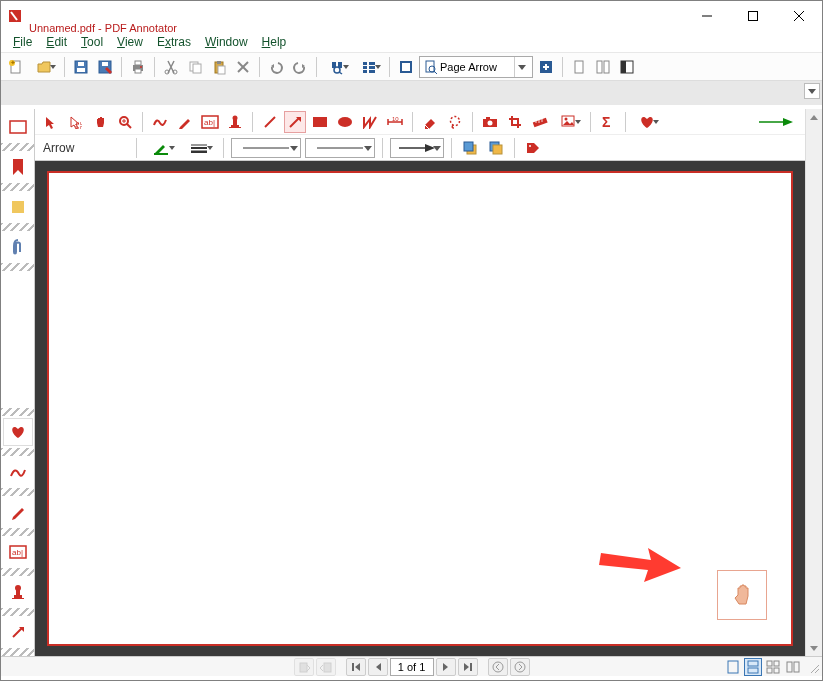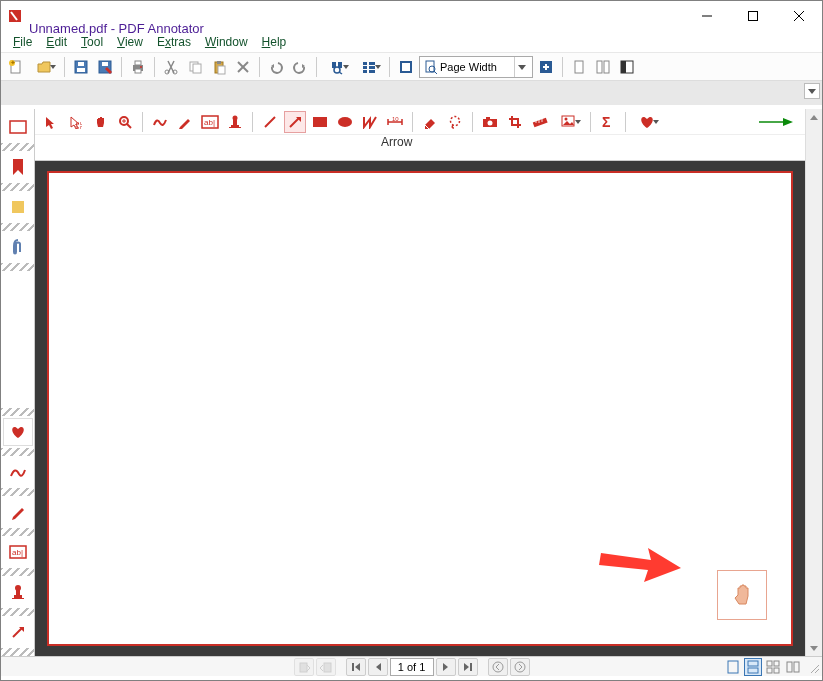--- a/index.html
+++ b/index.html
@@ -1,19 +1,19 @@
 <!DOCTYPE html>
 <html><head>
 <meta charset="utf-8">
 <style>
 * { box-sizing: border-box; margin: 0; padding: 0; }
 body { width: 823px; height: 681px; font-family: "Segoe UI", Tahoma, sans-serif; font-size: 12px; overflow: hidden; background: #fff; border: 1px solid #808080; }
 .titlebar { height: 30px; background: #fff; display: flex; align-items: center; padding-left: 6px; }
 .titlebar .app-icon { width: 16px; height: 16px; margin-right: 6px; display: flex; align-items: center; justify-content: center; }
-.titlebar .title { flex: 1; font-size: 13px; color: #4c1d95; margin-top: 24px; }
+.titlebar .title { flex: 1; font-size: 11px; color: #b91c1c; margin-top: 24px; }
 .winbtns { display: flex; }
 .winbtn { width: 46px; height: 30px; display: flex; align-items: center; justify-content: center; }
 .winbtn svg { stroke: #000; }
 .menubar { height: 22px; background: #fff; display: flex; align-items: center; padding-left: 6px; gap: 2px; border-bottom: 1px solid #e8e8e8;}
 .menuitem { padding: 2px 6px; color: #14532d; }
 .menuitem .ul { text-decoration: underline; }
 .maintoolbar { height: 28px; background: #fcfcfc; display: flex; align-items: center; padding-left: 4px; gap: 2px; border-bottom: 1px solid #ddd;}
 .tbtn { width: 22px; height: 22px; display: flex; align-items: center; justify-content: center; border: 1px solid transparent; }
 .dbtn { width: 30px; height: 22px; display: flex; align-items: center; justify-content: center; border: 1px solid transparent; position: relative;}
 .dbtn .carrow { position: absolute; right: 2px; }
@@ -28,21 +28,21 @@
 .tabdd { position: absolute; right: 2px; top: 2px; width: 16px; height: 16px; border: 1px solid #bbb; background: #fff; display: flex; align-items: center; justify-content: center;}
 .under-tab { height: 4px; background: #fff;}
 .midrow { display: flex; height: calc(100% - 30px - 22px - 28px - 24px - 4px - 24px); }
 .leftstrip { width: 34px; background: #fff; border-right: 1px solid #ccc; display: flex; flex-direction: column; align-items: center; padding-top: 2px;}
 .leftstrip .sbtn { width: 24px; height: 28px; display: flex; align-items: center; justify-content: center; margin: 2px 0;}
 .leftstrip .sbthin { height: 8px; width: 100%; background: repeating-linear-gradient(135deg, #bbb 0 2px, transparent 2px 6px);}
 .centerarea { flex: 1; display: flex; flex-direction: column; }
 .tooltoolbar { height: 26px; background: #fff; display: flex; align-items: center; padding-left: 4px; gap: 3px; border-bottom: 1px solid #eee; position: relative;}
 .tooltoolbar .tbtn.sel { background: #fde8e8; border-color: #e6a0a0;}
 .tooltoolbar .rarrow { position: absolute; right: 12px; top: 50%; transform: translateY(-50%);}
-.proptoolbar { height: 26px; background: #fff; display: flex; align-items: center; padding-left: 4px; gap: 4px; border-bottom: 1px solid #ccc; flex-direction: column;}
+.proptoolbar { height: 26px; background: #fff; display: flex; align-items: center; padding-left: 4px; gap: 4px; border-bottom: 1px solid #ccc;}
 .proptoolbar .pname { width: 90px; padding-left: 4px; color: #333;}
 .linestyle-box { width: 54px; height: 20px; border: 1px solid #aaa; display: flex; align-items: center; justify-content: center; background: #fff; position: relative;}
 .linestyle-box.wider { width: 64px; width: 70px;}
 .linestyle-box .dd { position: absolute; right: 2px;}
 .docwrap { flex: 1; background: #3a3a3a; padding: 10px 12px; position: relative; overflow: hidden;}
 .page { width: 100%; height: 100%; background: #fff; border: 2px solid #c92e26; position: relative;}
 .redarrow { position: absolute; }
 .handbox { position: absolute; width: 50px; height: 50px; border: 1px solid #e8a590; background: #fff; display: flex; align-items: center; justify-content: center;}
 .rightscroll { width: 17px; background: #f0f0f0; border-left: 1px solid #ddd;}
 .rightscroll .sarrow { height: 17px; display: flex; align-items: center; justify-content: center; background: #f0f0f0;}
@@ -212,21 +212,21 @@
       </svg>
     </div>
   <div class="zoom-select">
     <span class="zicon">
         <svg width="14" height="14">
           <rect x="2" y="1" width="8" height="11" fill="#fff" stroke="#2a5a94"></rect>
           <circle cx="8" cy="9" r="3" fill="none" stroke="#2a5a94"></circle>
           <line x1="10" y1="11" x2="13" y2="14" stroke="#2a5a94"></line>
         </svg>
       </span>
-    <span class="ztxt">Page Width</span>
+    <span class="ztxt">Page Arrow</span>
     <span class="zdd">
         <svg width="8" height="8">
           <path d="M0 2 L8 2 L4 7 Z" fill="#555"></path>
         </svg>
       </span>
   </div>
   <div class="tbtn">
       <svg width="16" height="16">
         <rect x="2" y="2" width="12" height="12" fill="#2a5a94"></rect>
         <line x1="8" y1="5" x2="8" y2="11" stroke="#fff" stroke-width="2"></line>

